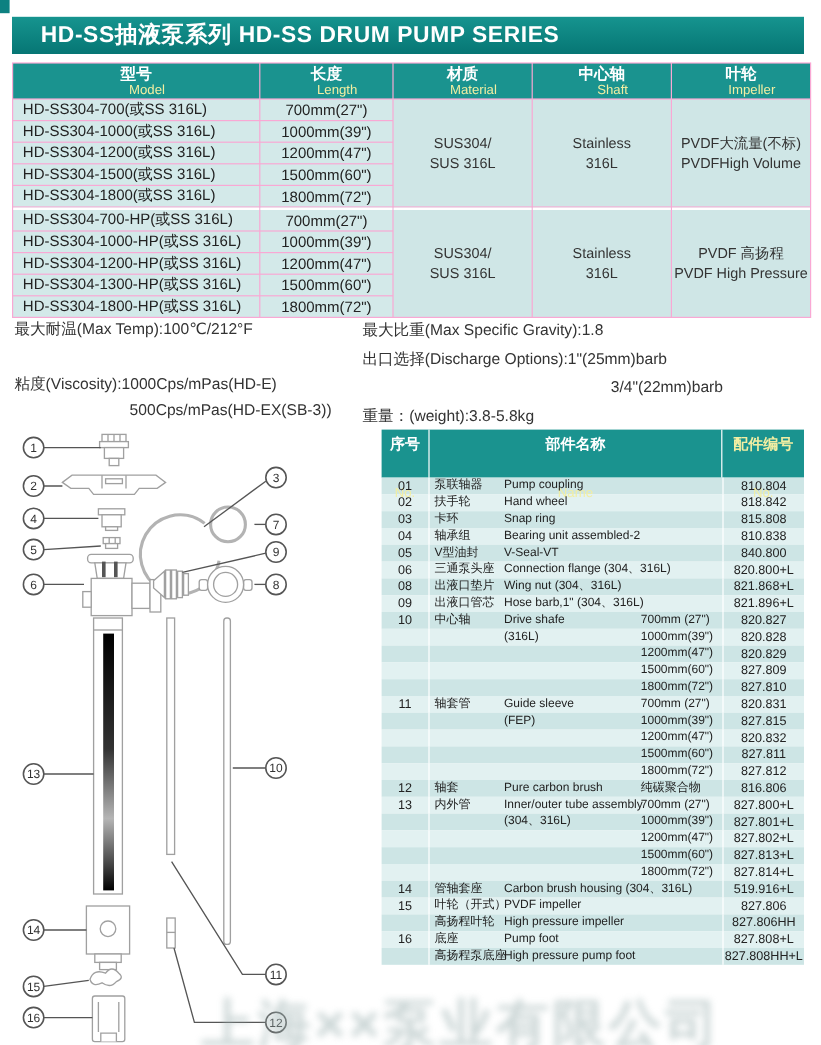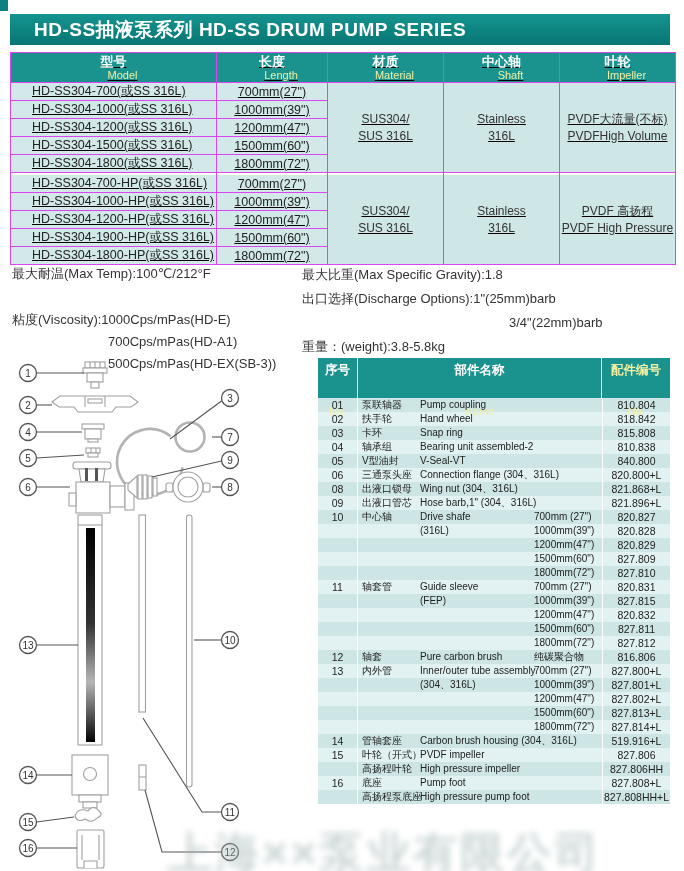--- a/index.html
+++ b/index.html
@@ -4,26 +4,26 @@
 <style>
   html,body{margin:0;padding:0;background:#fff;}
   .page{position:relative;width:684px;height:871px;background:#fff;overflow:hidden;
         font-family:"Liberation Sans","DejaVu Sans",sans-serif;}
   .corner-mark{position:absolute;left:0;top:0;width:8px;height:11px;background:#0d8181;}
   .title-bar{position:absolute;left:10px;top:14px;width:660px;height:31px;box-sizing:border-box;
         background:linear-gradient(#16948f,#067674);color:#fff;font-weight:bold;font-size:19px;
         line-height:31px;padding-left:24px;letter-spacing:.5px;white-space:nowrap;}
   
   table.spec{position:absolute;left:10px;top:52px;width:660px;border-collapse:separate;
-        border-spacing:1px;table-layout:fixed;background:#d946ef;text-decoration:underline;}
+        border-spacing:1px;table-layout:fixed;background:#f9a8d4;}
   table.spec th{background:#1a938f;height:29px;padding:0;text-align:center;}
   table.spec th .cn{color:#fff;font-size:13px;font-weight:bold;line-height:14px;}
   table.spec th .en{color:#f2eea2;font-size:11px;font-weight:normal;line-height:12px;margin-left:18px;}
   table.spec td{background:#d3e9e9;font-size:12.5px;color:#222;height:16.3px;padding:0;}
-  table.spec td.model{padding-left:21px;white-space:nowrap;}
+  table.spec td.model{padding-left:8px;white-space:nowrap;}
   table.spec td.len{text-align:center;}
   table.spec td.merged{background:#cfe6e6;text-align:center;}
   table.spec td.merged .ml{line-height:17px;font-size:12px;color:#333;white-space:nowrap;}
   table.spec tr.gsep td{border-top:2px solid #fff;}
   
   .notes{position:absolute;font-size:13px;color:#333;}
   .notes .line{white-space:nowrap;}
   #notes-left{left:12px;top:263px;}
   #notes-left .line{height:22px;line-height:22px;}
   #notes-right{left:302px;top:263px;}
@@ -154,34 +154,33 @@
         </tr>
         <tr>
           <td class="model">HD-SS304-1000-HP(或SS 316L)</td>
           <td class="len">1000mm(39")</td>
         </tr>
         <tr>
           <td class="model">HD-SS304-1200-HP(或SS 316L)</td>
           <td class="len">1200mm(47")</td>
         </tr>
         <tr>
-          <td class="model">HD-SS304-1900-HP(或SS 316L)</td>
+          <td class="model">HD-SS304-1300-HP(或SS 316L)</td>
           <td class="len">1500mm(60")</td>
         </tr>
         <tr>
           <td class="model">HD-SS304-1800-HP(或SS 316L)</td>
           <td class="len">1800mm(72")</td>
         </tr>
       </tbody>
   </table>
 
   <div class="notes" id="notes-left">
       <div class="line" style="padding-left: 0px;">最大耐温(Max Temp):100℃/212°F</div>
       <div class="line" style="padding-left: 0px; margin-top: 24px;">粘度(Viscosity):1000Cps/mPas(HD-E)</div>
-      <div class="line" style="padding-left: 96px;">700Cps/mPas(HD-A1)</div>
       <div class="line" style="padding-left: 96px;">500Cps/mPas(HD-EX(SB-3))</div>
     </div>
   <div class="notes" id="notes-right">
       <div class="line" style="padding-left: 0px;">最大比重(Max Specific Gravity):1.8</div>
       <div class="line" style="padding-left: 0px;">出口选择(Discharge Options):1"(25mm)barb</div>
       <div class="line" style="padding-left: 207px;">3/4"(22mm)barb</div>
       <div class="line" style="padding-left: 0px;">重量：(weight):3.8-5.8kg</div>
     </div>
 
   <svg id="diagram" width="315" height="516" viewBox="0 0 315 516" xmlns="http://www.w3.org/2000/svg">
@@ -412,21 +411,21 @@
           <span class="pl-code">840.800</span>
         </div>
         <div class="pline">
           <span class="pl-no">06</span>
           <span class="pl-cn">三通泵头座</span>
           <span class="pl-en">Connection flange (304、316L)</span>
           <span class="pl-code">820.800+L</span>
         </div>
         <div class="pline">
           <span class="pl-no">08</span>
-          <span class="pl-cn">出液口锁母</span>
+          <span class="pl-cn">出液口垫片</span>
           <span class="pl-en">Wing nut (304、316L)</span>
           <span class="pl-code">821.868+L</span>
         </div>
         <div class="pline">
           <span class="pl-no">09</span>
           <span class="pl-cn">出液口管芯</span>
           <span class="pl-en">Hose barb,1" (304、316L)</span>
           <span class="pl-code">821.896+L</span>
         </div>
         <div class="pline">

